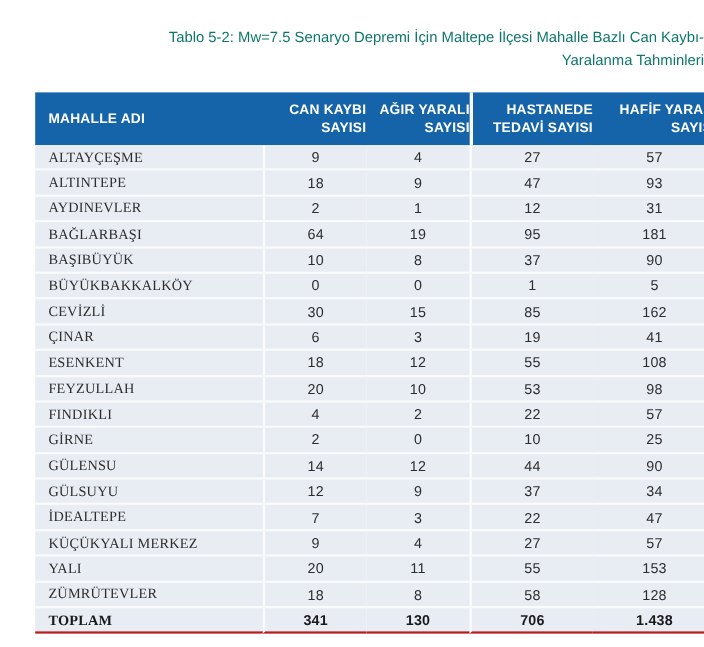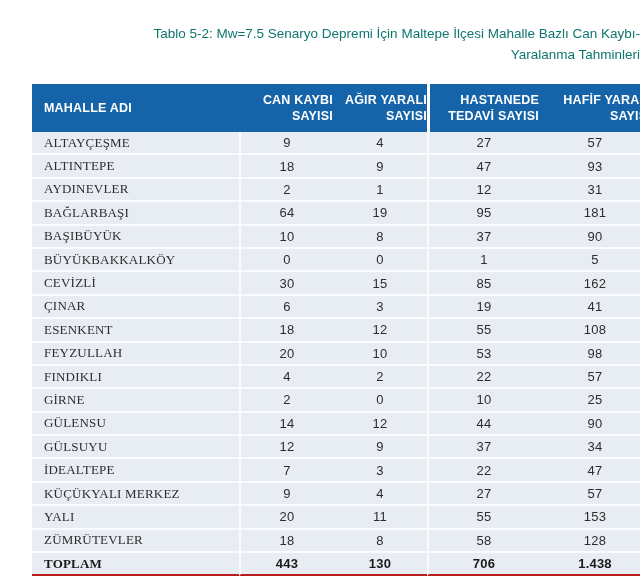--- a/index.html
+++ b/index.html
@@ -266,20 +266,20 @@
     <div class="cell name">ZÜMRÜTEVLER</div>
     <div class="cell num v1">18</div>
     <div class="cell num">8</div>
     <div class="cell num v2">58</div>
     <div class="cell num">128</div>
   </div>
 </div>
 
     <div class="row total">
       <div class="cell name">TOPLAM</div>
-      <div class="cell num v1">443</div>
+      <div class="cell num v1">341</div>
       <div class="cell num">130</div>
       <div class="cell num v2">706</div>
       <div class="cell num">1.438</div>
     </div>
 
   </div>
 </div>
 
 </body></html>

